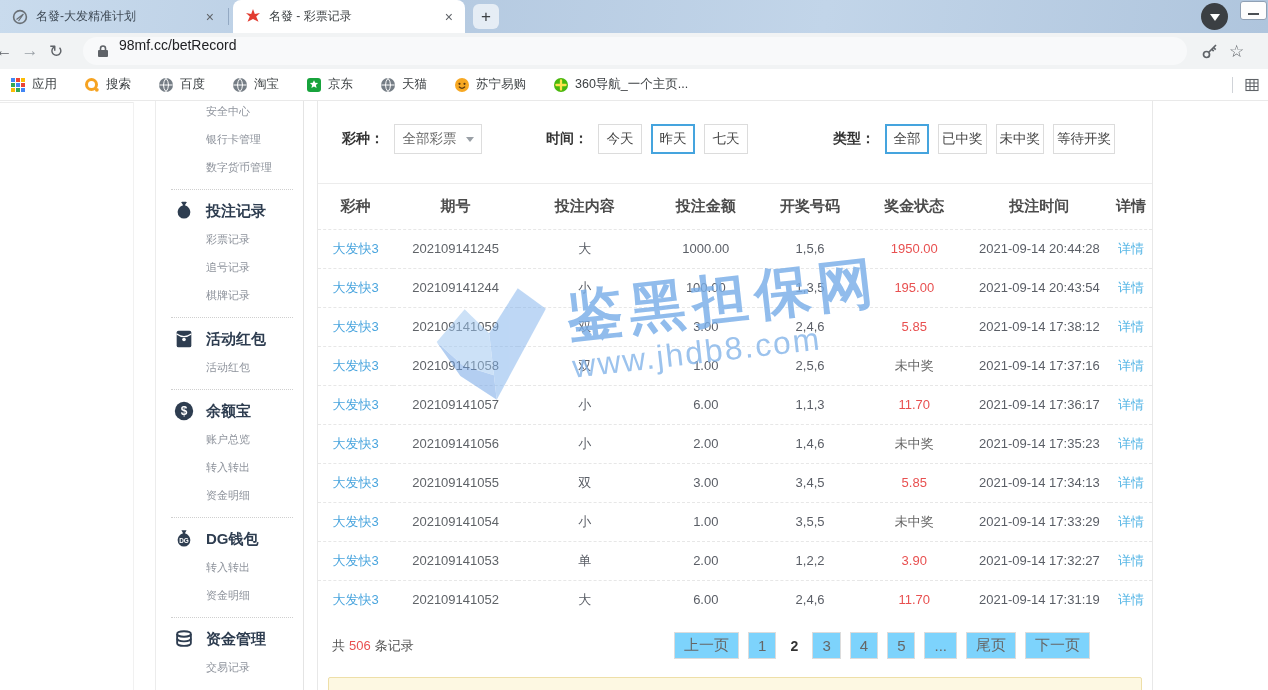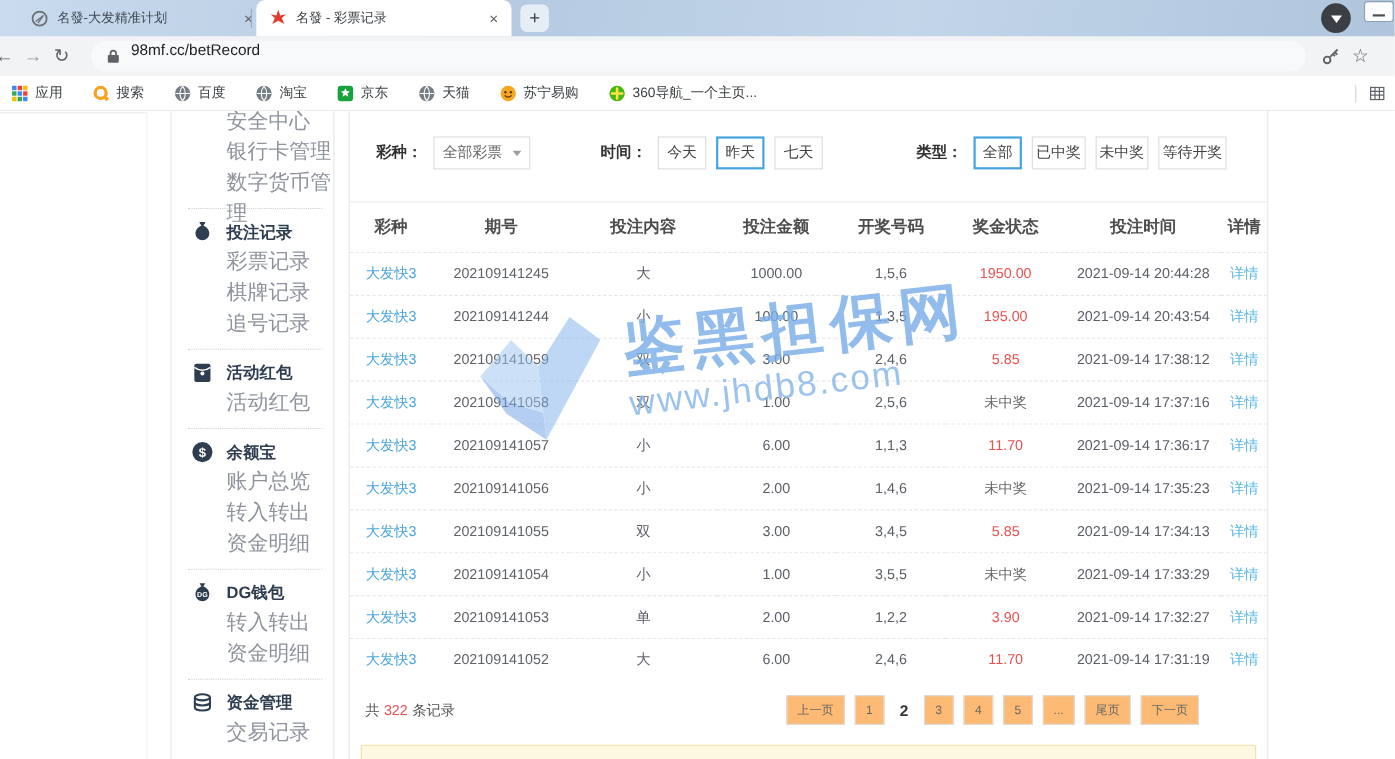--- a/index.html
+++ b/index.html
@@ -5,21 +5,21 @@
   * { box-sizing: border-box; margin: 0; padding: 0; }
   html,body { width:1268px; height:690px; overflow:hidden;
     font-family:"Liberation Sans","DejaVu Sans",sans-serif; background:#fff; }
 
   
   .titlebar { position:relative; height:33px;
     background:linear-gradient(100deg,#c9dbed 0%,#b5cae1 35%,#c2d5e9 65%,#afc5dd 100%); }
   .tab { position:absolute; top:0; height:33px; display:flex; align-items:center;
     gap:8px; padding:0 10px 0 12px; font-size:12px; color:#3f4a56; cursor:pointer; }
   .tab .tab-title { white-space:nowrap; overflow:hidden; text-overflow:ellipsis; flex:1; }
-  .tab-inactive { left:16px; width:226px; }
+  .tab-inactive { left:0; width:226px; }
   .tab-active { left:233px; width:232px; background:#fff; border-radius:8px 8px 0 0; color:#3c4043; }
   .tab-sep { position:absolute; left:228px; top:8px; width:1px; height:17px; background:#93a9c3; }
   .tab-close { font-size:14px; color:#5f6368; padding:0 2px; cursor:pointer; }
   .tab-favicon { width:16px; height:16px; flex:0 0 16px; display:flex; }
   .newtab-btn { position:absolute; left:473px; top:4px; width:26px; height:25px;
     background:rgba(255,255,255,.65); border-radius:6px; display:flex; align-items:center;
     justify-content:center; font-size:17px; color:#3c4043; cursor:pointer; }
   .profile-avatar { position:absolute; right:40px; top:3px; width:27px; height:27px;
     border-radius:50%; background:#3b3f43; display:flex; align-items:center; justify-content:center; cursor:pointer; }
   .profile-avatar .tri { width:0; height:0; border:5px solid transparent; border-top:7px solid #fff; margin-top:6px; }
@@ -47,21 +47,21 @@
   .bm-divider { width:1px; height:16px; background:#d0d3d8; margin-right:11px; }
   .bm-panel-ic { width:16px; height:16px; display:flex; cursor:pointer; }
 
   
   .page { position:relative; height:589px; background:#fff; overflow:hidden; }
   .hairline-top { position:absolute; left:0; top:1px; width:133px; height:1px; background:#ececec; }
   .vline { position:absolute; left:133px; top:1px; bottom:0; width:1px; background:#f1f1f1; }
 
   .sidebar { position:absolute; left:155px; top:-4px; height:600px; width:149px;
     border-left:1px solid #ececec; border-right:1px solid #e4e4e4; background:#fff; }
-  .sitem { height:28px; line-height:28px; padding-left:50px; font-size:19px; color:#8e939c; cursor:pointer; }
+  .sitem { height:28px; line-height:28px; padding-left:50px; font-size:11px; color:#8e939c; cursor:pointer; }
   .sdivider { border-top:1px dotted #cfcfcf; margin:8px 10px 7px 15px; }
   .shead { height:28px; display:flex; align-items:center; padding-left:17px; gap:11px;
     font-size:15px; font-weight:bold; color:#2e3d50; cursor:pointer; }
   .sic { width:22px; height:22px; display:flex; align-items:center; justify-content:center; }
 
   .card { position:absolute; left:317px; top:-6px; width:836px; height:810px;
     border:1px solid #e8e8e8; border-top:0; background:#fff; }
 
   .filter-row { height:89px; border-bottom:1px solid #ececec; display:flex;
     align-items:center; padding:0 24px; font-size:14px; color:#333; }
@@ -80,22 +80,22 @@
   .btable td { height:39px; text-align:center; border-top:1px dashed #e7e7e7; }
   .cell-lottery { color:#4aa5de; cursor:pointer; }
   .cell-issue { color:#5f6368; }
   .cell-detail { color:#58b7e6; cursor:pointer; }
   .status-win { color:#e85050; }
   .status-lose { color:#666; }
 
   .pager { display:flex; align-items:center; padding:13px 0 0 14px; font-size:13px; color:#555; }
   .pager .total-red { color:#e85050; padding:0 4px; }
   .pager-buttons { margin-left:auto; margin-right:62px; display:flex; align-items:center; gap:9px; }
-  .pbtn { height:27px; min-width:27px; padding:0 9px; border:1px solid #dcdcdc; background:#fdba74;
-    color:#666; font-size:11px; cursor:pointer; font-family:inherit; }
+  .pbtn { height:27px; min-width:27px; padding:0 9px; border:1px solid #dcdcdc; background:#7dd3fc;
+    color:#666; font-size:15px; cursor:pointer; font-family:inherit; }
   .pcurrent { min-width:18px; text-align:center; font-weight:bold; color:#333; font-size:14px; }
 
   .notice-box { margin:18px 10px 0; height:60px; background:#fdf8e2;
     border:1px solid #eedfa8; border-radius:2px; }
 
   .watermark { position:absolute; left:428px; top:188px; display:flex; align-items:center;
     gap:14px; transform:rotate(-6.5deg); transform-origin:left center;
     pointer-events:none; z-index:6; opacity:.82; }
   .wm-logo { width:128px; height:128px; flex:0 0 128px; }
   .wm-line1 { font-size:56px; font-weight:bold; color:#79aee8; letter-spacing:7px; line-height:1.05; white-space:nowrap; }
@@ -270,22 +270,22 @@
       <div class="shead">
         <span class="sic">
           <svg viewBox="0 0 24 24" fill="#2e3d50">
             <path d="M9.2 2.5h5.6L13 5.6c3.4 1 5.9 4.1 5.9 7.7a6.9 6.9 0 1 1-13.8 0c0-3.6 2.5-6.7 5.9-7.7L9.2 2.5z"></path>
             <rect x="9.2" y="2" width="5.6" height="1.6" rx="0.8"></rect>
           </svg>
         </span>
         <span>投注记录</span>
       </div>
       <div class="sitem">彩票记录</div>
+      <div class="sitem">追号记录</div>
       <div class="sitem">棋牌记录</div>
-      <div class="sitem">追号记录</div>
       <div class="sdivider"></div>
       <div class="shead">
         <span class="sic">
           <svg viewBox="0 0 24 24">
             <rect x="4" y="3" width="16" height="18" rx="2" fill="#2e3d50"></rect>
             <path d="M4 6.5c2.6 1.9 5.2 2.8 8 2.8s5.4-.9 8-2.8" stroke="#fff" stroke-width="1.4" fill="none"></path>
             <circle cx="12" cy="12.5" r="2" fill="#fff"></circle>
           </svg>
         </span>
         <span>活动红包</span>
@@ -485,21 +485,21 @@
     <td>2,4,6</td>
     <td class="status-win">11.70</td>
     <td>2021-09-14 17:31:19</td>
     <td class="cell-detail">详情</td>
   </tr>
 </tbody>
     </table>
 
     <div class="pager">
       <span>
-        <span>共</span><span class="total-red">322</span><span>条记录</span>
+        <span>共</span><span class="total-red">506</span><span>条记录</span>
       </span>
       <div class="pager-buttons" id="pager-buttons">
           <button class="pbtn">上一页</button>
           <button class="pbtn">1</button>
           <span class="pcurrent">2</span>
           <button class="pbtn">3</button>
           <button class="pbtn">4</button>
           <button class="pbtn">5</button>
           <button class="pbtn">...</button>
           <button class="pbtn">尾页</button>

